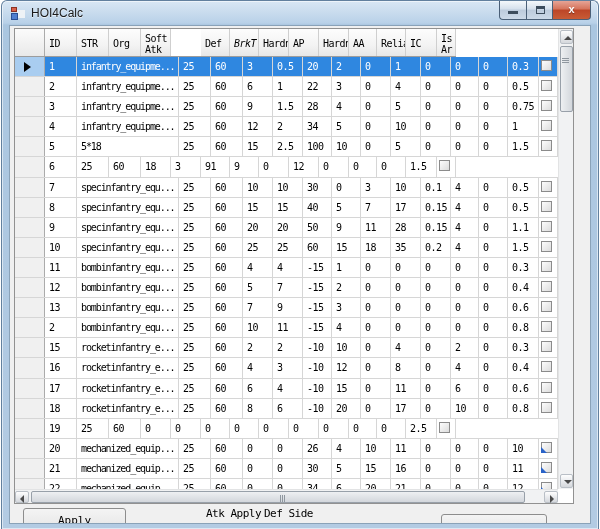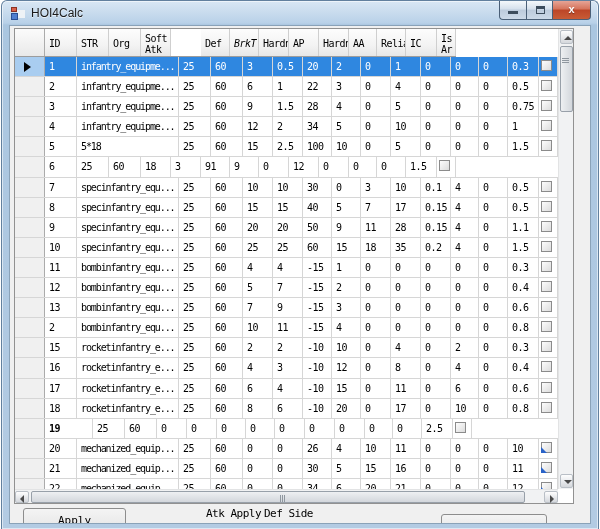--- a/index.html
+++ b/index.html
@@ -492,21 +492,21 @@
               <div class="gcell" style="width: 30px;">0</div>
               <div class="gcell" style="width: 28px;">10</div>
               <div class="gcell" style="width: 29px;">0</div>
               <div class="gcell" style="width: 31px;">0.8</div>
               <div class="gcell" style="width: 19px; padding: 0px;">
                 <span class="cbwrap" style="display: block;"></span>
               </div>
             </div>
             <div class="grow">
               <div class="gcell rowhead" style="width: 30px;"></div>
-              <div class="gcell" style="width: 48px; font-weight: bold;">19</div>
+              <div class="gcell" style="width: 32px;">19</div>
               <div class="gcell" style="width: 32px;">25</div>
               <div class="gcell" style="width: 32px;">60</div>
               <div class="gcell" style="width: 30px;">0</div>
               <div class="gcell" style="width: 30px;">0</div>
               <div class="gcell" style="width: 29px;">0</div>
               <div class="gcell" style="width: 29px;">0</div>
               <div class="gcell" style="width: 30px;">0</div>
               <div class="gcell" style="width: 30px;">0</div>
               <div class="gcell" style="width: 30px;">0</div>
               <div class="gcell" style="width: 28px;">0</div>

